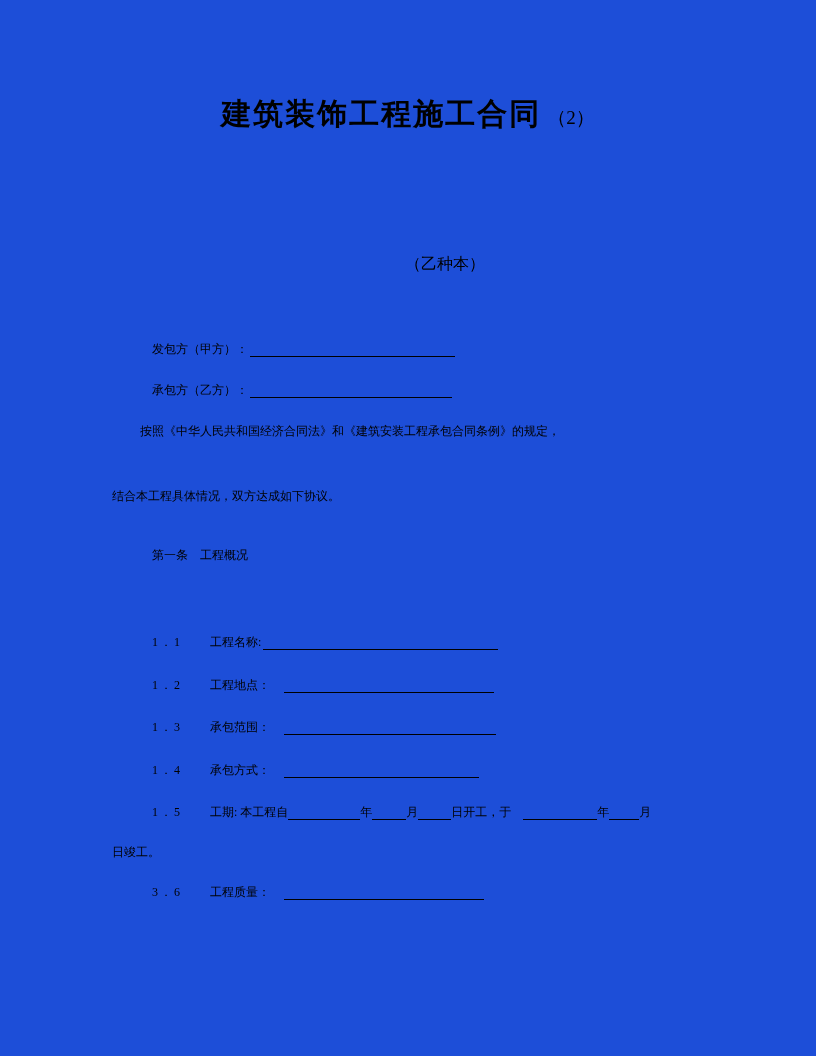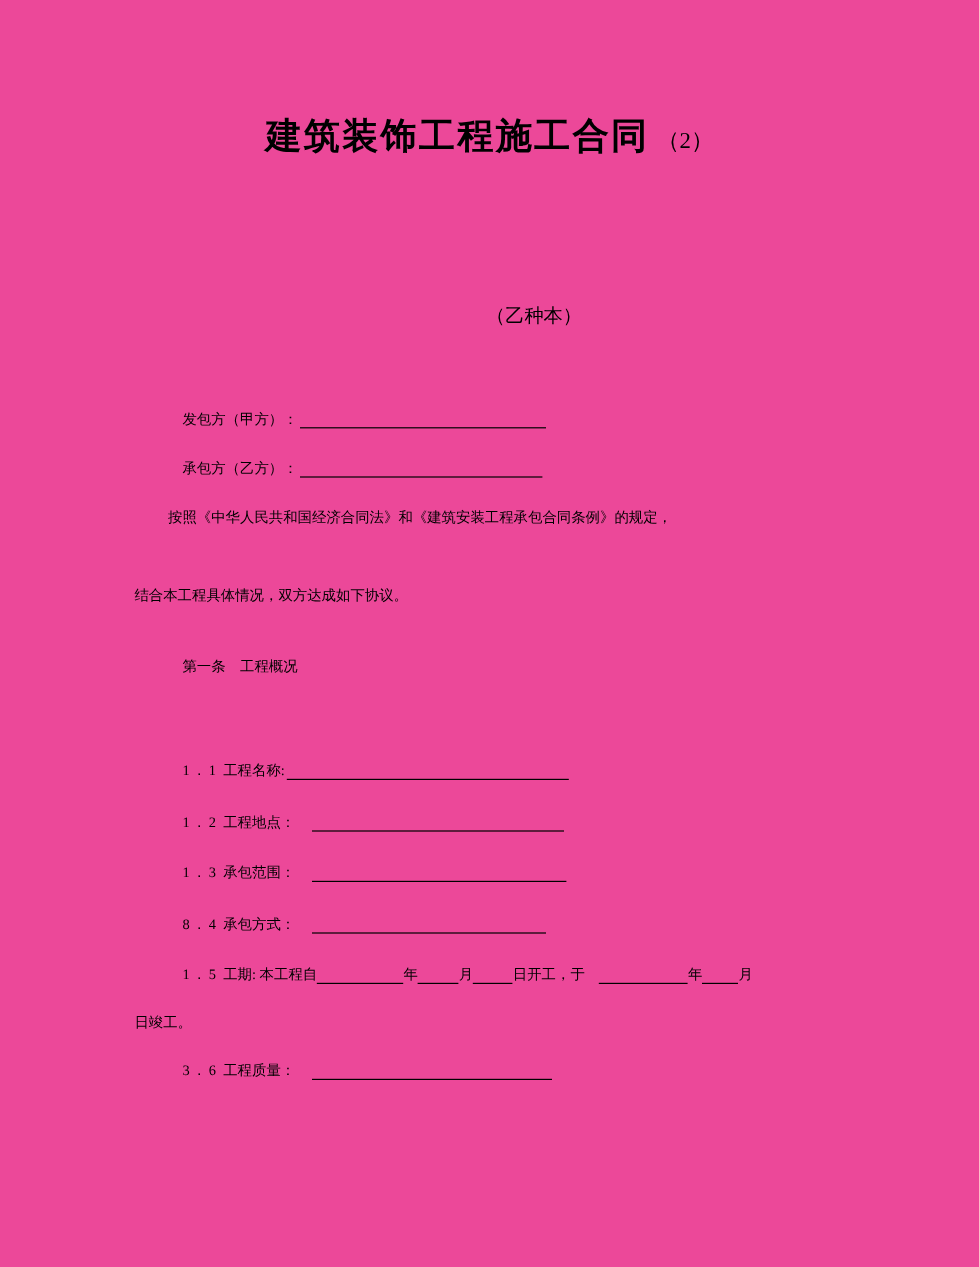--- a/index.html
+++ b/index.html
@@ -4,21 +4,21 @@
 <style>
   html, body {
     margin: 0;
     padding: 0;
     background: #ffffff;
   }
   .page {
     position: relative;
     width: 816px;
     height: 1056px;
-    background: #ec4899;
+    background: #1d4ed8;
     font-family: "Liberation Serif", "DejaVu Serif", serif;
     color: #000000;
     overflow: hidden;
   }
   .line {
     position: absolute;
     font-size: 12px;
     line-height: 20px;
     white-space: nowrap;
   }
@@ -45,21 +45,21 @@
     top: 253px;
     left: 0;
     width: 100%;
     text-align: center;
     font-size: 16px;
     line-height: 22px;
     padding-left: 37px;
   }
   .num {
     letter-spacing: 2px;
-    margin-right: 4px;
+    margin-right: 28px;
   }
   .blank {
     display: inline-block;
     border-bottom: 1.5px solid #000000;
     height: 18px;
     vertical-align: -4px;
   }
   .blank.gap {
     margin-left: 14px;
   }
@@ -100,21 +100,21 @@
 
   <div class="line" style="top:674px; left:152px;">
     <span class="num">1．2</span><span>工程地点：</span><span class="blank gap" style="width:210px;"></span>
   </div>
 
   <div class="line" style="top:716px; left:152px;">
     <span class="num">1．3</span><span>承包范围：</span><span class="blank gap" style="width:212px;"></span>
   </div>
 
   <div class="line" style="top:759px; left:152px;">
-    <span class="num">8．4</span><span>承包方式：</span><span class="blank gap" style="width:195px;"></span>
+    <span class="num">1．4</span><span>承包方式：</span><span class="blank gap" style="width:195px;"></span>
   </div>
 
   <div class="line" style="top:801px; left:152px;">
     <span class="num">1．5</span><span>工期: 本工程自</span><span class="blank" style="width:72px;"></span><span>年</span><span class="blank" style="width:34px;"></span><span>月</span><span class="blank" style="width:33px;"></span><span>日开工，于</span><span class="blank mid-gap" style="width:74px;"></span><span>年</span><span class="blank" style="width:30px;"></span><span>月</span>
   </div>
 
   <div class="line" style="top:842px; left:112px;">日竣工。</div>
 
   <div class="line" style="top:881px; left:152px;">
     <span class="num">3．6</span><span>工程质量：</span><span class="blank gap" style="width:200px;"></span>

